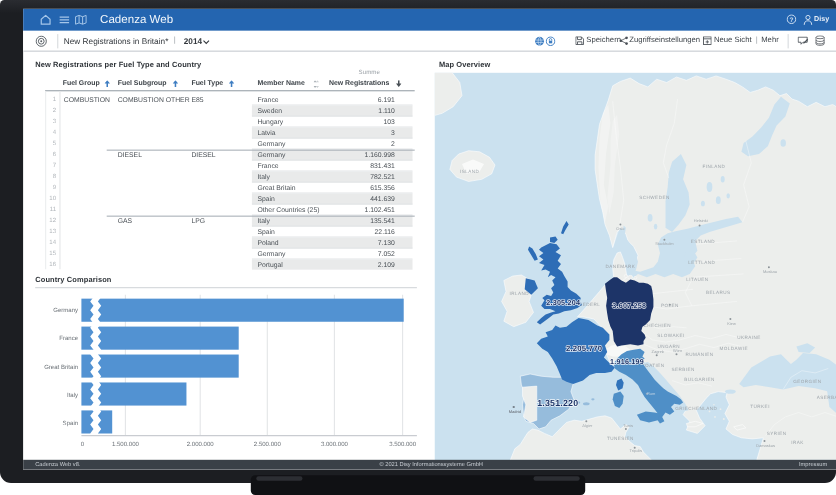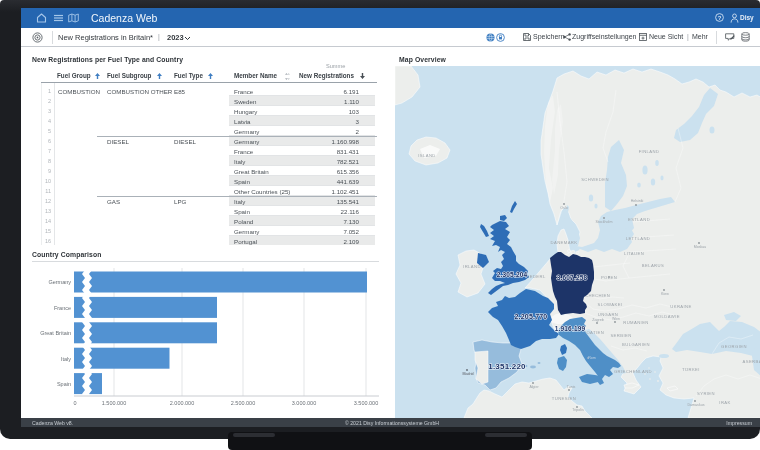--- a/index.html
+++ b/index.html
@@ -86,21 +86,21 @@
 
   <div id="toolbar">
     <svg class="tbico" style="left:11px;top:4px" width="11" height="11" viewBox="0 0 11 11">
         <circle cx="5.5" cy="5.5" r="4.6" fill="none" stroke="#5a6167" stroke-width="0.9"></circle>
         <circle cx="5.5" cy="5.5" r="2.6" fill="none" stroke="#5a6167" stroke-width="0.9"></circle>
         <circle cx="5.5" cy="5.5" r="0.9" fill="#5a6167"></circle>
       </svg>
     <div class="sep" style="left:31px"></div>
     <div class="tbtxt" style="left:37px;color:#33383d;font-size:7.5px;">New Registrations in Britain*</div>
     <div class="tbtxt" style="left:137px;color:#9aa0a6;">|</div>
-    <div class="tbtxt" style="left:146px;font-weight:bold;color:#33383d;font-size:7.5px;">2023</div>
+    <div class="tbtxt" style="left:146px;font-weight:bold;color:#33383d;font-size:7.5px;">2014</div>
     <svg class="tbico" style="left:163px;top:8px" width="7" height="5" viewBox="0 0 7 5">
         <path d="M1 1 L3.5 3.5 L6 1" fill="none" stroke="#33383d" stroke-width="1"></path>
       </svg>
 
     <svg class="tbico" style="left:465px;top:5px" width="9" height="9" viewBox="0 0 9 9">
         <circle cx="4.5" cy="4.5" r="4" fill="#3f7ec2"></circle>
         <path d="M1 3.4 H8 M1 5.6 H8 M4.5 0.5 C2.7 3 2.7 6 4.5 8.5 M4.5 0.5 C6.3 3 6.3 6 4.5 8.5" fill="none" stroke="#cfe2f4" stroke-width="0.6"></path>
       </svg>
     <svg class="tbico" style="left:475px;top:5px" width="9" height="9" viewBox="0 0 9 9">
         <circle cx="4.5" cy="4.5" r="3.9" fill="none" stroke="#3f7ec2" stroke-width="0.9"></circle>

